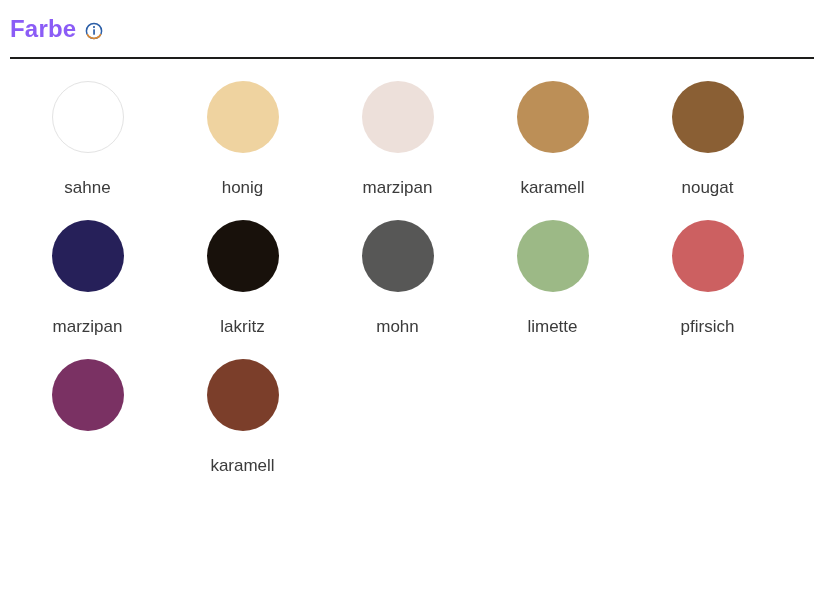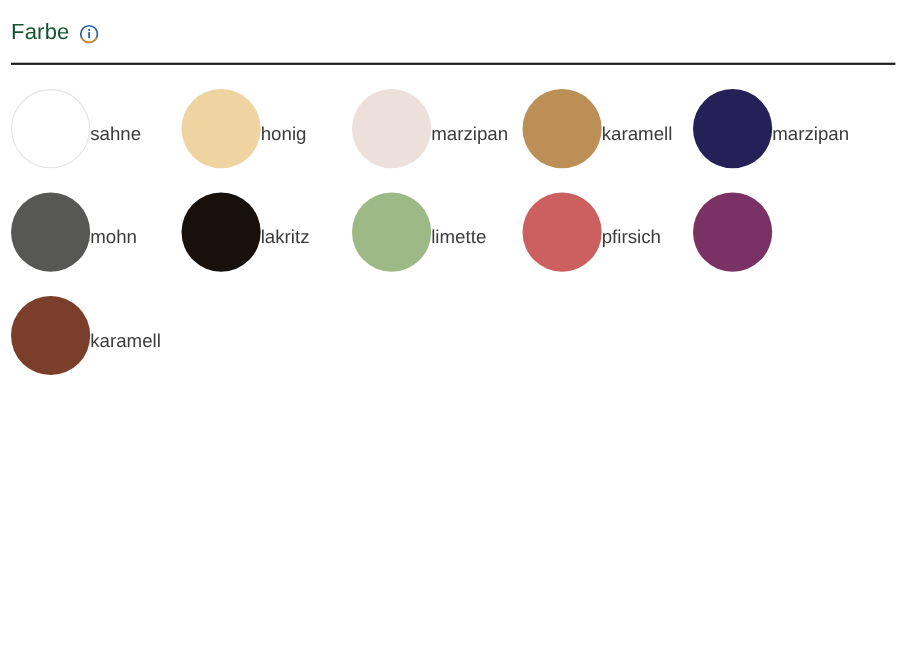--- a/index.html
+++ b/index.html
@@ -26,23 +26,23 @@
   
   .section-header {
     display: flex;
     align-items: center;
     gap: 9px;
     padding: 18px 0 0 10px;
     height: 40px;
     box-sizing: border-box;
   }
   .section-title {
-    font-size: 20px;
-    font-weight: 400;
-    color: #14532d;
+    font-size: 24px;
+    font-weight: 700;
+    color: #8b5cf6;
     letter-spacing: 0.2px;
     line-height: 26px;
     white-space: nowrap;
   }
   .info-icon {
     width: 18px;
     height: 18px;
     display: inline-block;
     flex: 0 0 auto;
     position: relative;
@@ -62,24 +62,25 @@
     padding: 22px 10px 0 10px;
     display: grid;
     grid-template-columns: repeat(5, 155px);
     justify-content: start;
     row-gap: 22px;
     column-gap: 0;
   }
   .swatch-cell {
     width: 155px;
     display: flex;
-    flex-direction: row;
+    flex-direction: column;
     align-items: center;
     cursor: pointer;
     user-select: none;
+    gap: 16px;
   }
   .swatch-dot {
     width: 72px;
     height: 72px;
     border-radius: 50%;
     box-sizing: border-box;
     background: #ffffff;
   }
   .swatch-dot.bordered {
     border: 1px solid #e3e3e3;
@@ -124,30 +125,34 @@
       </div>
       <div class="swatch-cell">
         <div class="swatch-dot" style="background: rgb(237, 224, 218);"></div>
         <div class="swatch-label">marzipan</div>
       </div>
       <div class="swatch-cell">
         <div class="swatch-dot" style="background: rgb(188, 143, 87);"></div>
         <div class="swatch-label">karamell</div>
       </div>
       <div class="swatch-cell">
+        <div class="swatch-dot" style="background: rgb(138, 95, 52);"></div>
+        <div class="swatch-label">nougat</div>
+      </div>
+      <div class="swatch-cell">
         <div class="swatch-dot" style="background: rgb(38, 32, 89);"></div>
         <div class="swatch-label">marzipan</div>
       </div>
       <div class="swatch-cell">
+        <div class="swatch-dot" style="background: rgb(24, 17, 11);"></div>
+        <div class="swatch-label">lakritz</div>
+      </div>
+      <div class="swatch-cell">
         <div class="swatch-dot" style="background: rgb(87, 87, 86);"></div>
         <div class="swatch-label">mohn</div>
-      </div>
-      <div class="swatch-cell">
-        <div class="swatch-dot" style="background: rgb(24, 17, 11);"></div>
-        <div class="swatch-label">lakritz</div>
       </div>
       <div class="swatch-cell">
         <div class="swatch-dot" style="background: rgb(156, 185, 134);"></div>
         <div class="swatch-label">limette</div>
       </div>
       <div class="swatch-cell">
         <div class="swatch-dot" style="background: rgb(204, 96, 97);"></div>
         <div class="swatch-label">pfirsich</div>
       </div>
       <div class="swatch-cell">

